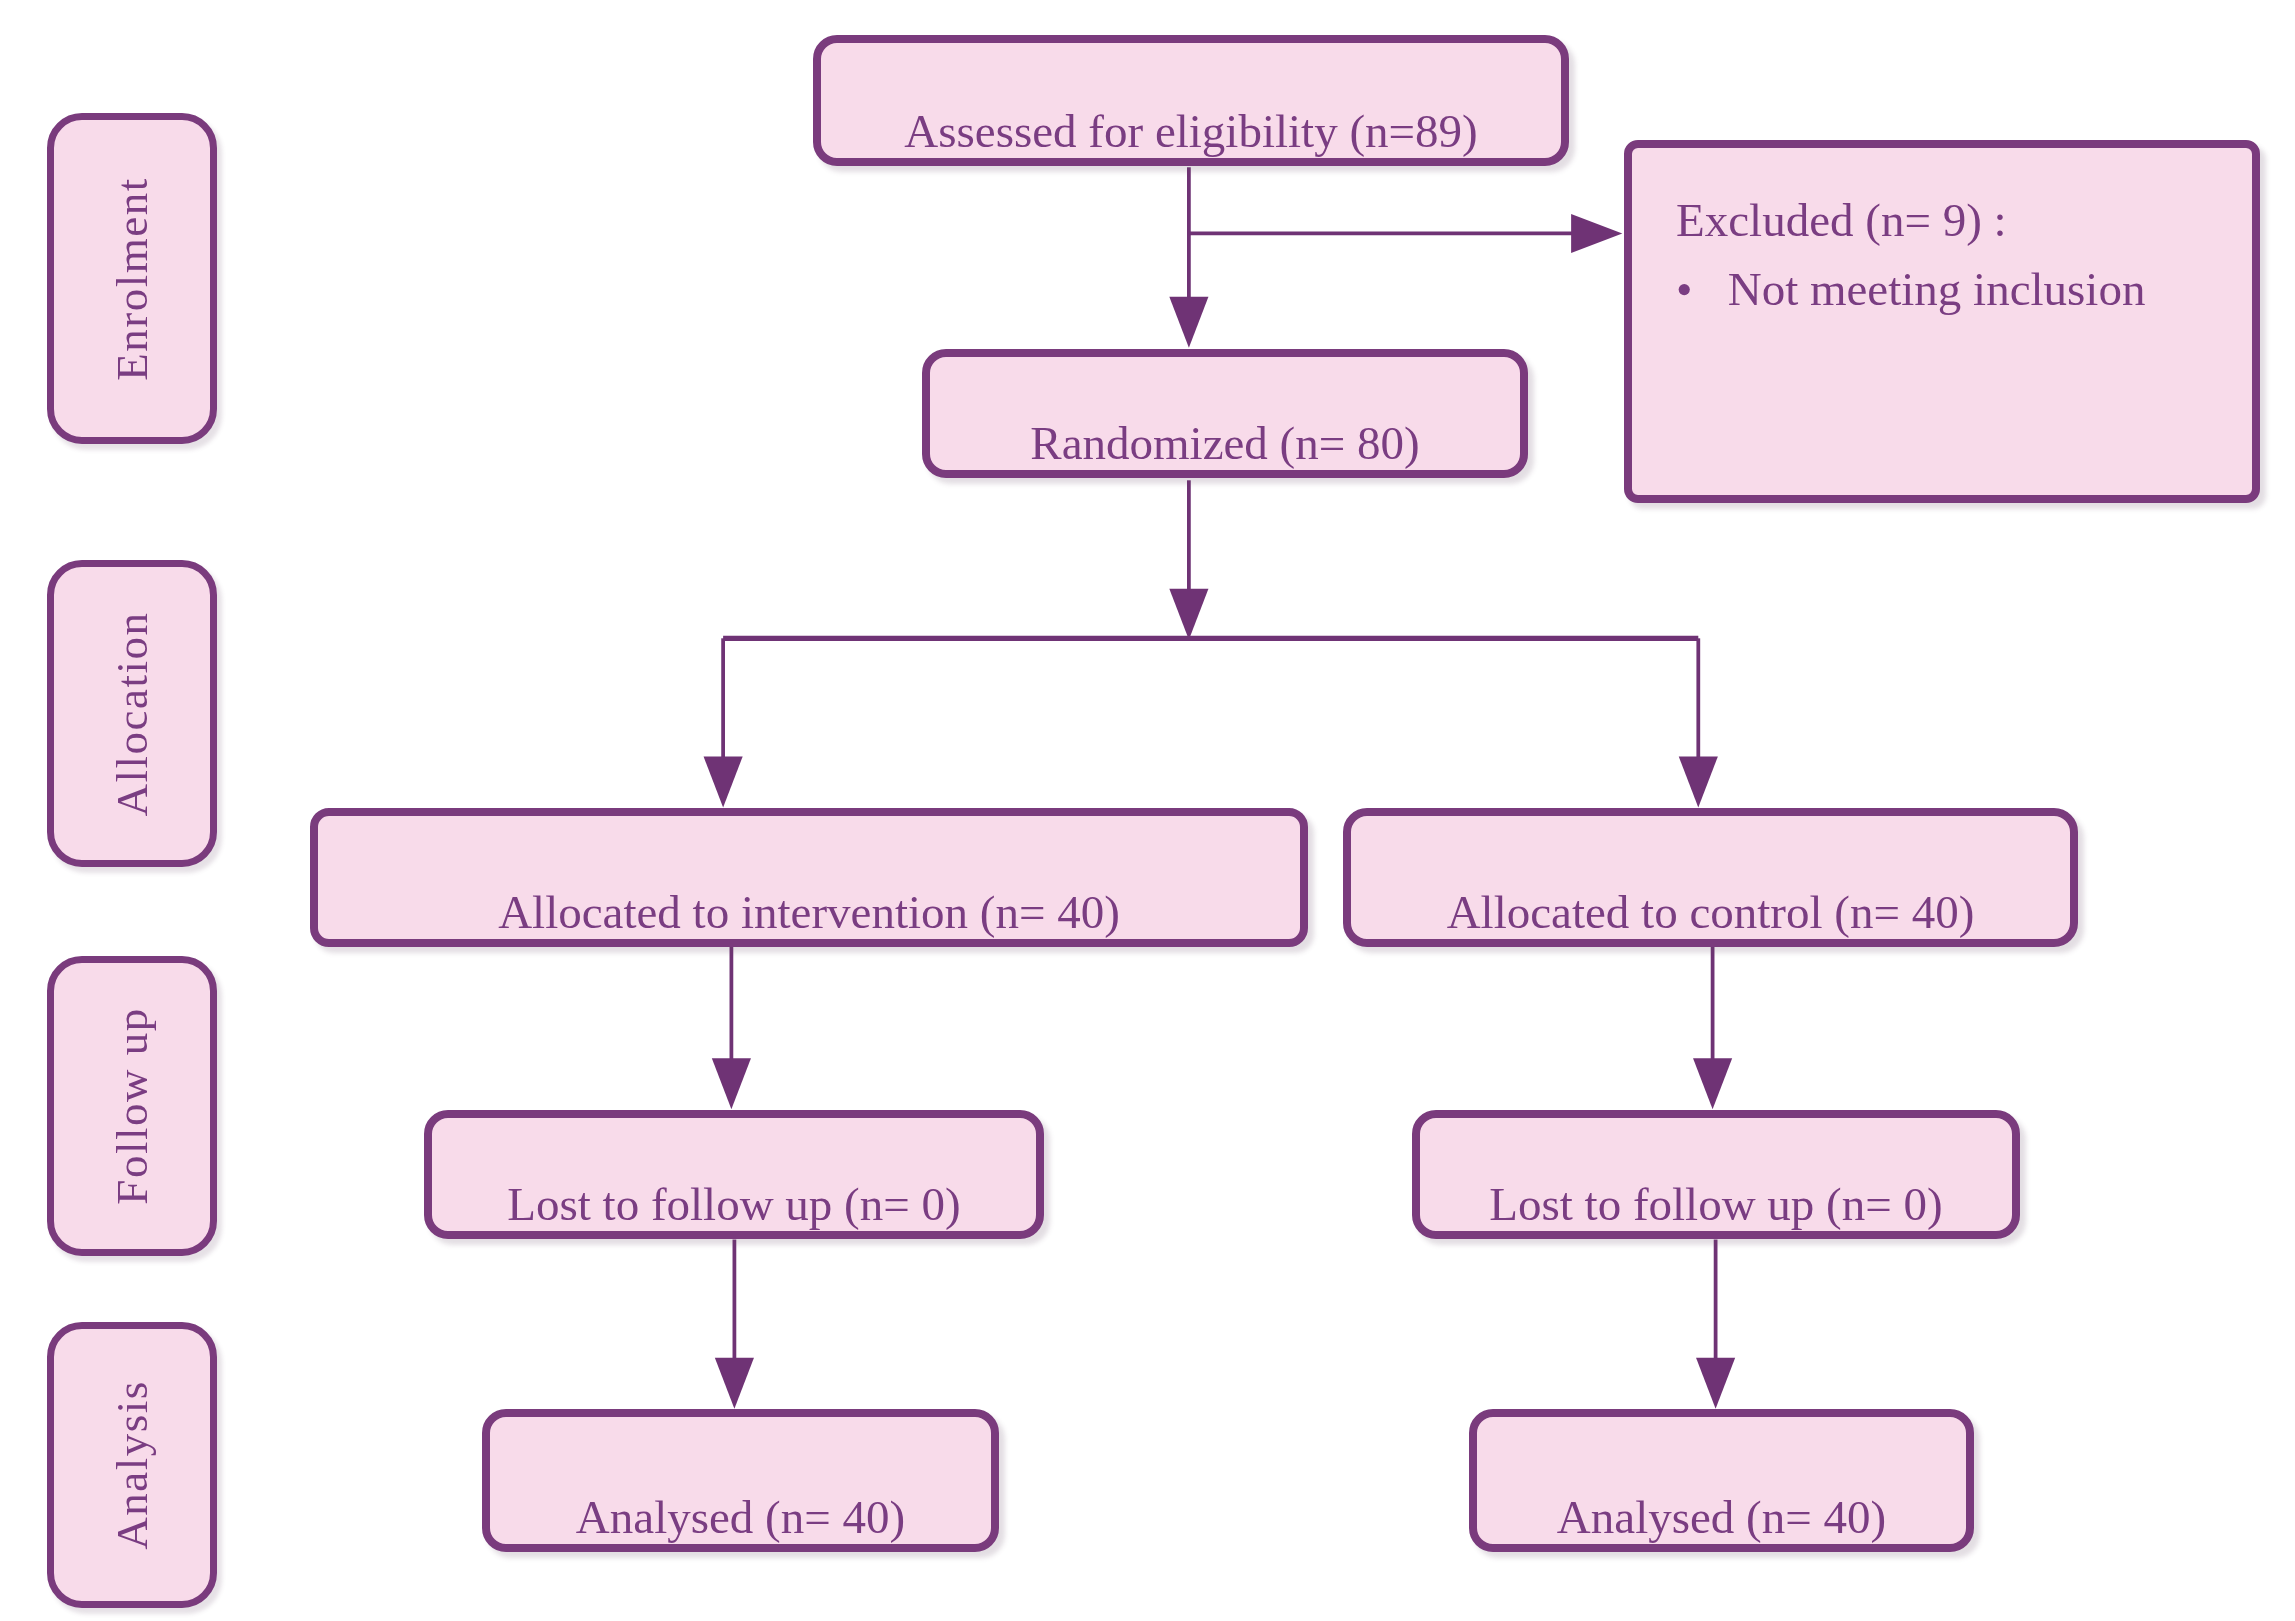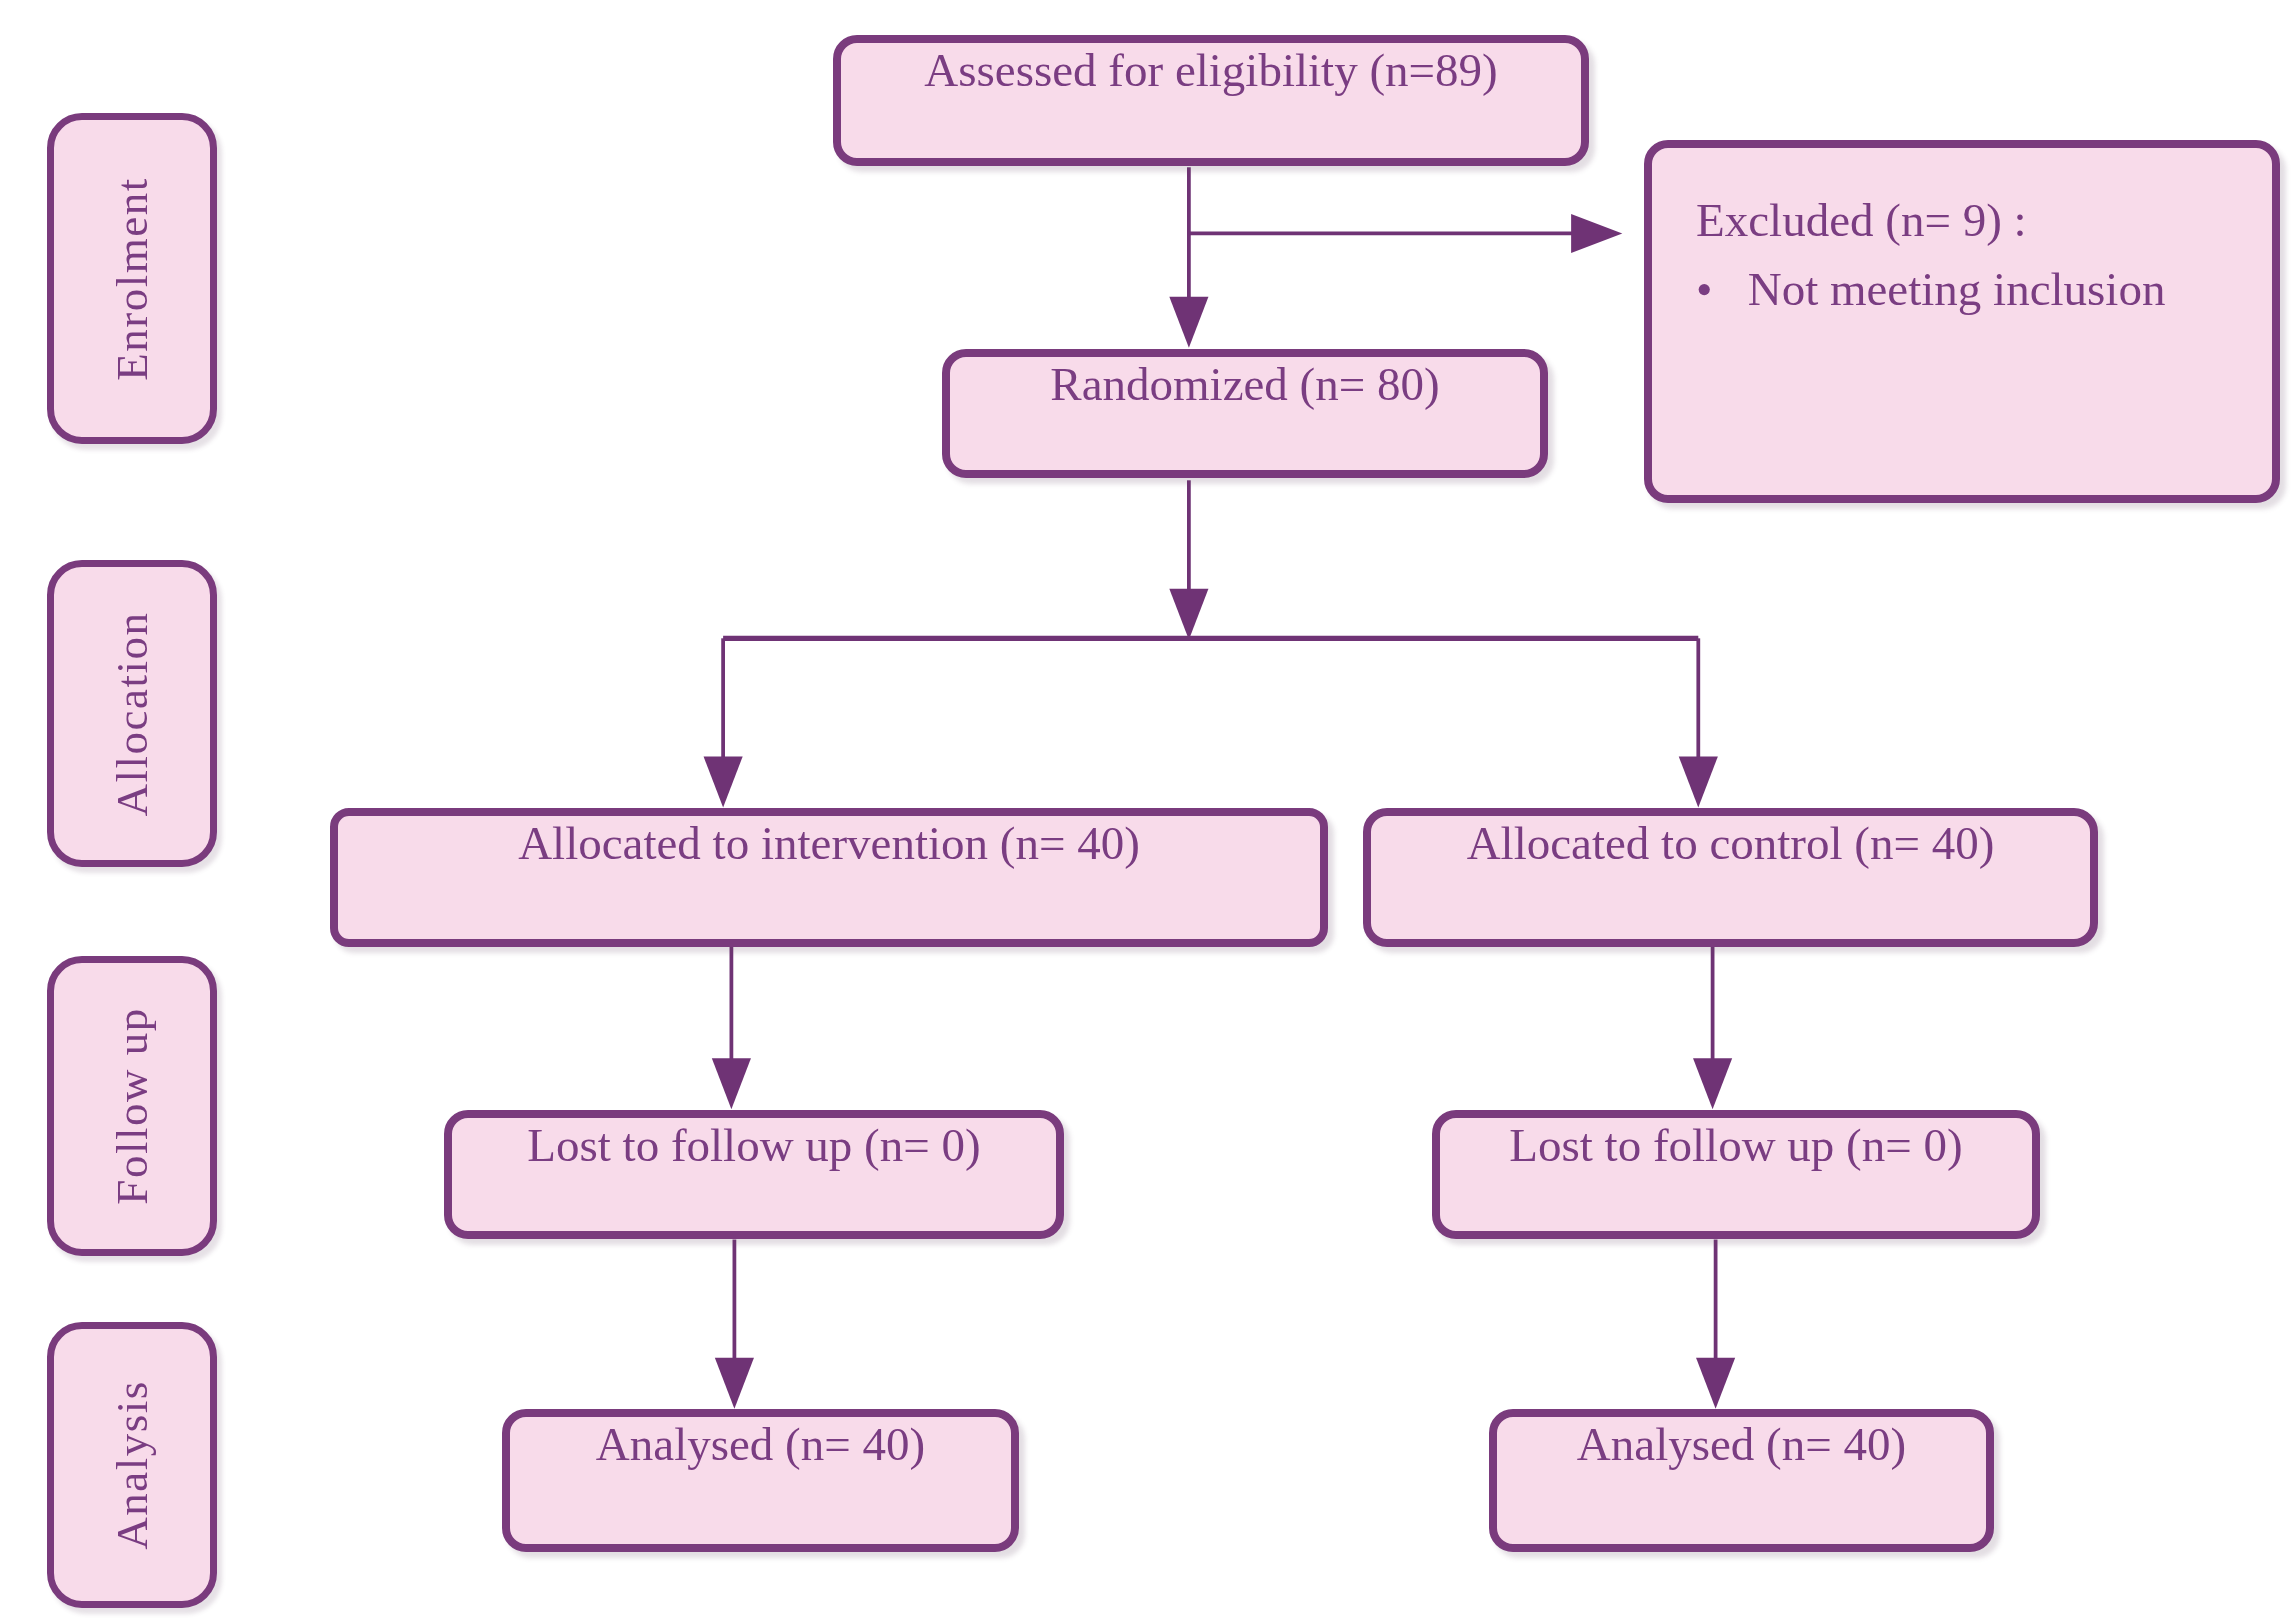--- a/index.html
+++ b/index.html
@@ -34,29 +34,28 @@
   }
   .box {
     position: absolute;
     box-sizing: border-box;
     background: var(--box-fill, #f8dbea);
     border: 8.3px solid var(--box-border, #7a3b7d);
     border-radius: 24px;
     color: var(--text, #7a3d82);
     font-size: 47px;
     display: flex;
-    align-items: flex-start;
+    align-items: flex-end;
     justify-content: center;
     text-align: center;
     box-shadow: 5.3px 6px 5.3px rgba(100, 70, 100, 0.18);
-    margin-left: 20px;
   }
   .box-excluded {
     display: block;
-    border-radius: 24px;
+    border-radius: 14px;
     padding: 38px 27px 0 44px;
     text-align: left;
   }
   .box-excluded .xline {
     white-space: pre;
     line-height: 69px;
   }
   .side-box {
     position: absolute;
     box-sizing: border-box;

